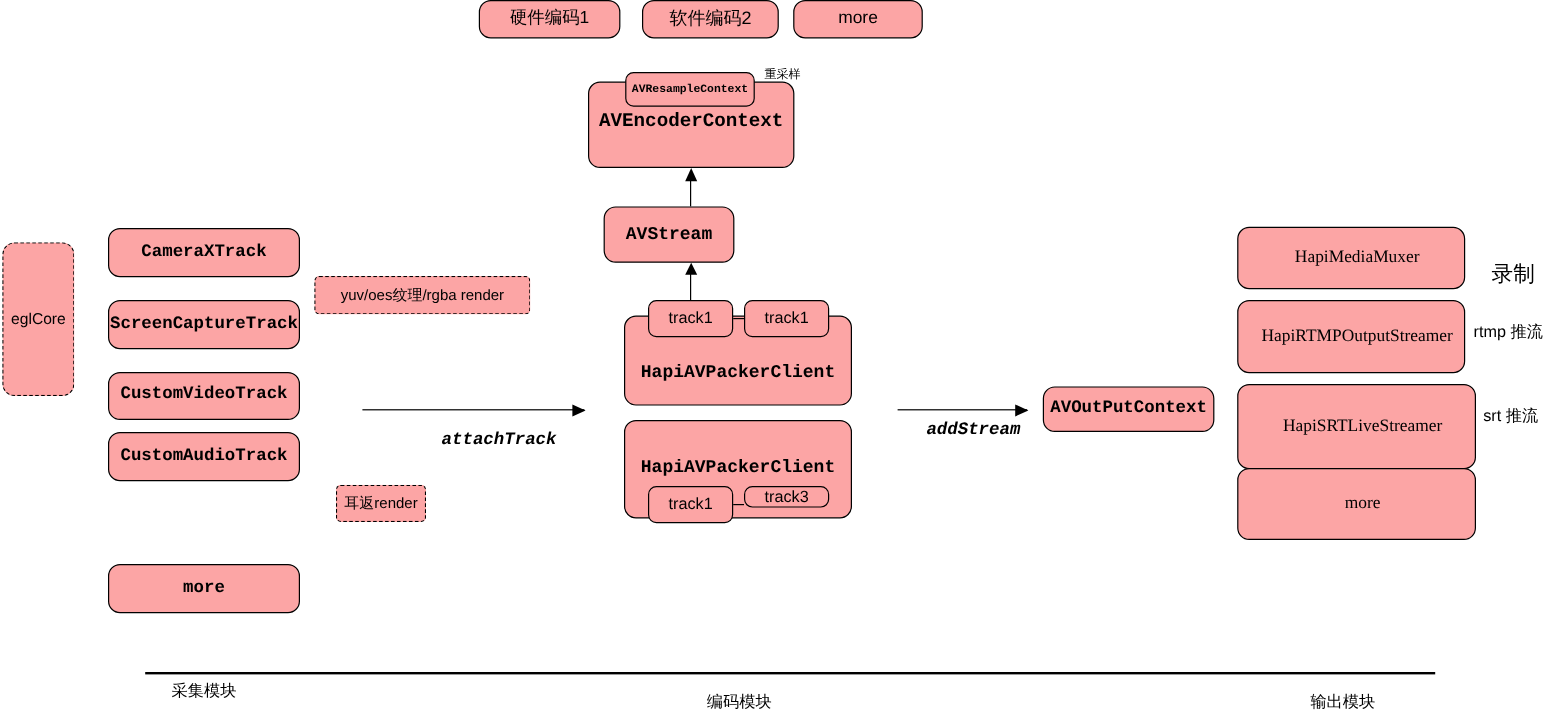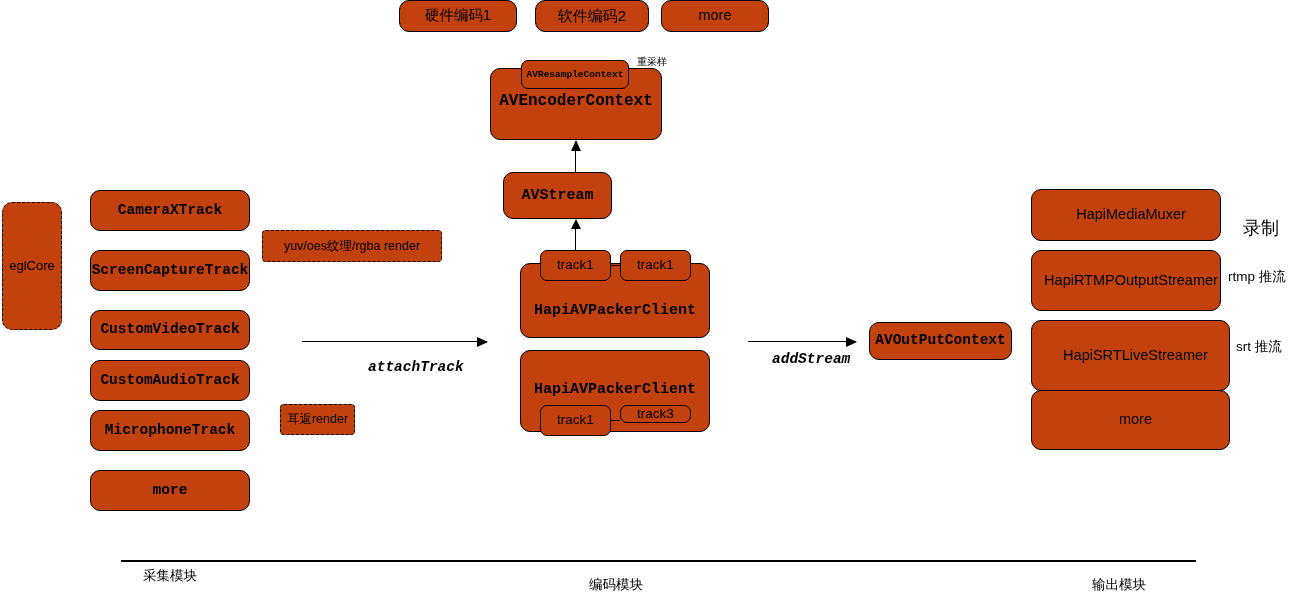--- a/index.html
+++ b/index.html
@@ -13,34 +13,34 @@
     height: 601px;
     background: #ffffff;
     overflow: hidden;
     font-family: "Liberation Sans", sans-serif;
   }
   .box {
     position: absolute;
     box-sizing: border-box;
     border: 1.6px solid #000000;
     border-radius: 10px;
-    background: #c2410c;
+    background: #fca5a5;
     display: flex;
     align-items: center;
     justify-content: center;
     text-align: left;
     color: #000000;
     line-height: 1.2;
   }
   .box.dashed {
     border-style: dashed;
     border-width: 1.4px;
   }
   .mono {
-    font-family: Liberation Sans, sans-serif;
+    font-family: Liberation Serif, serif;
     padding-left: 10px;
   }
   .mono-bold {
     font-family: "Liberation Mono", "DejaVu Sans Mono", monospace;
     font-weight: bold;
   }
   .sans {
     font-family: "Liberation Sans", sans-serif;
   }
   .label {
@@ -168,23 +168,20 @@
   </div>
   <div class="box mono-bold" style="left:90px; top:250px; width:160px; height:41px; font-size:14.5px;">
     <span>ScreenCaptureTrack</span>
   </div>
   <div class="box mono-bold" style="left:90px; top:310px; width:160px; height:40px; font-size:14.5px;">
     <span>CustomVideoTrack</span>
   </div>
   <div class="box mono-bold" style="left:90px; top:360px; width:160px; height:41px; font-size:14.5px;">
     <span>CustomAudioTrack</span>
   </div>
-  <div class="box mono-bold" style="left:90px; top:410px; width:160px; height:41px; font-size:14.5px;">
-    <span>MicrophoneTrack</span>
-  </div>
   <div class="box mono-bold" style="left:90px; top:470px; width:160px; height:41px; font-size:14.5px;">
     <span>more</span>
   </div>
 
   <div class="box dashed sans" style="left:262px; top:230px; width:180px; height:32px; font-size:12.5px; border-radius:4px;">
     <span>yuv/oes纹理/rgba render</span>
   </div>
   <div class="box dashed sans" style="left:280px; top:404px; width:75px; height:31px; font-size:12.5px; border-radius:4px;">
     <span>耳返render</span>
   </div>

